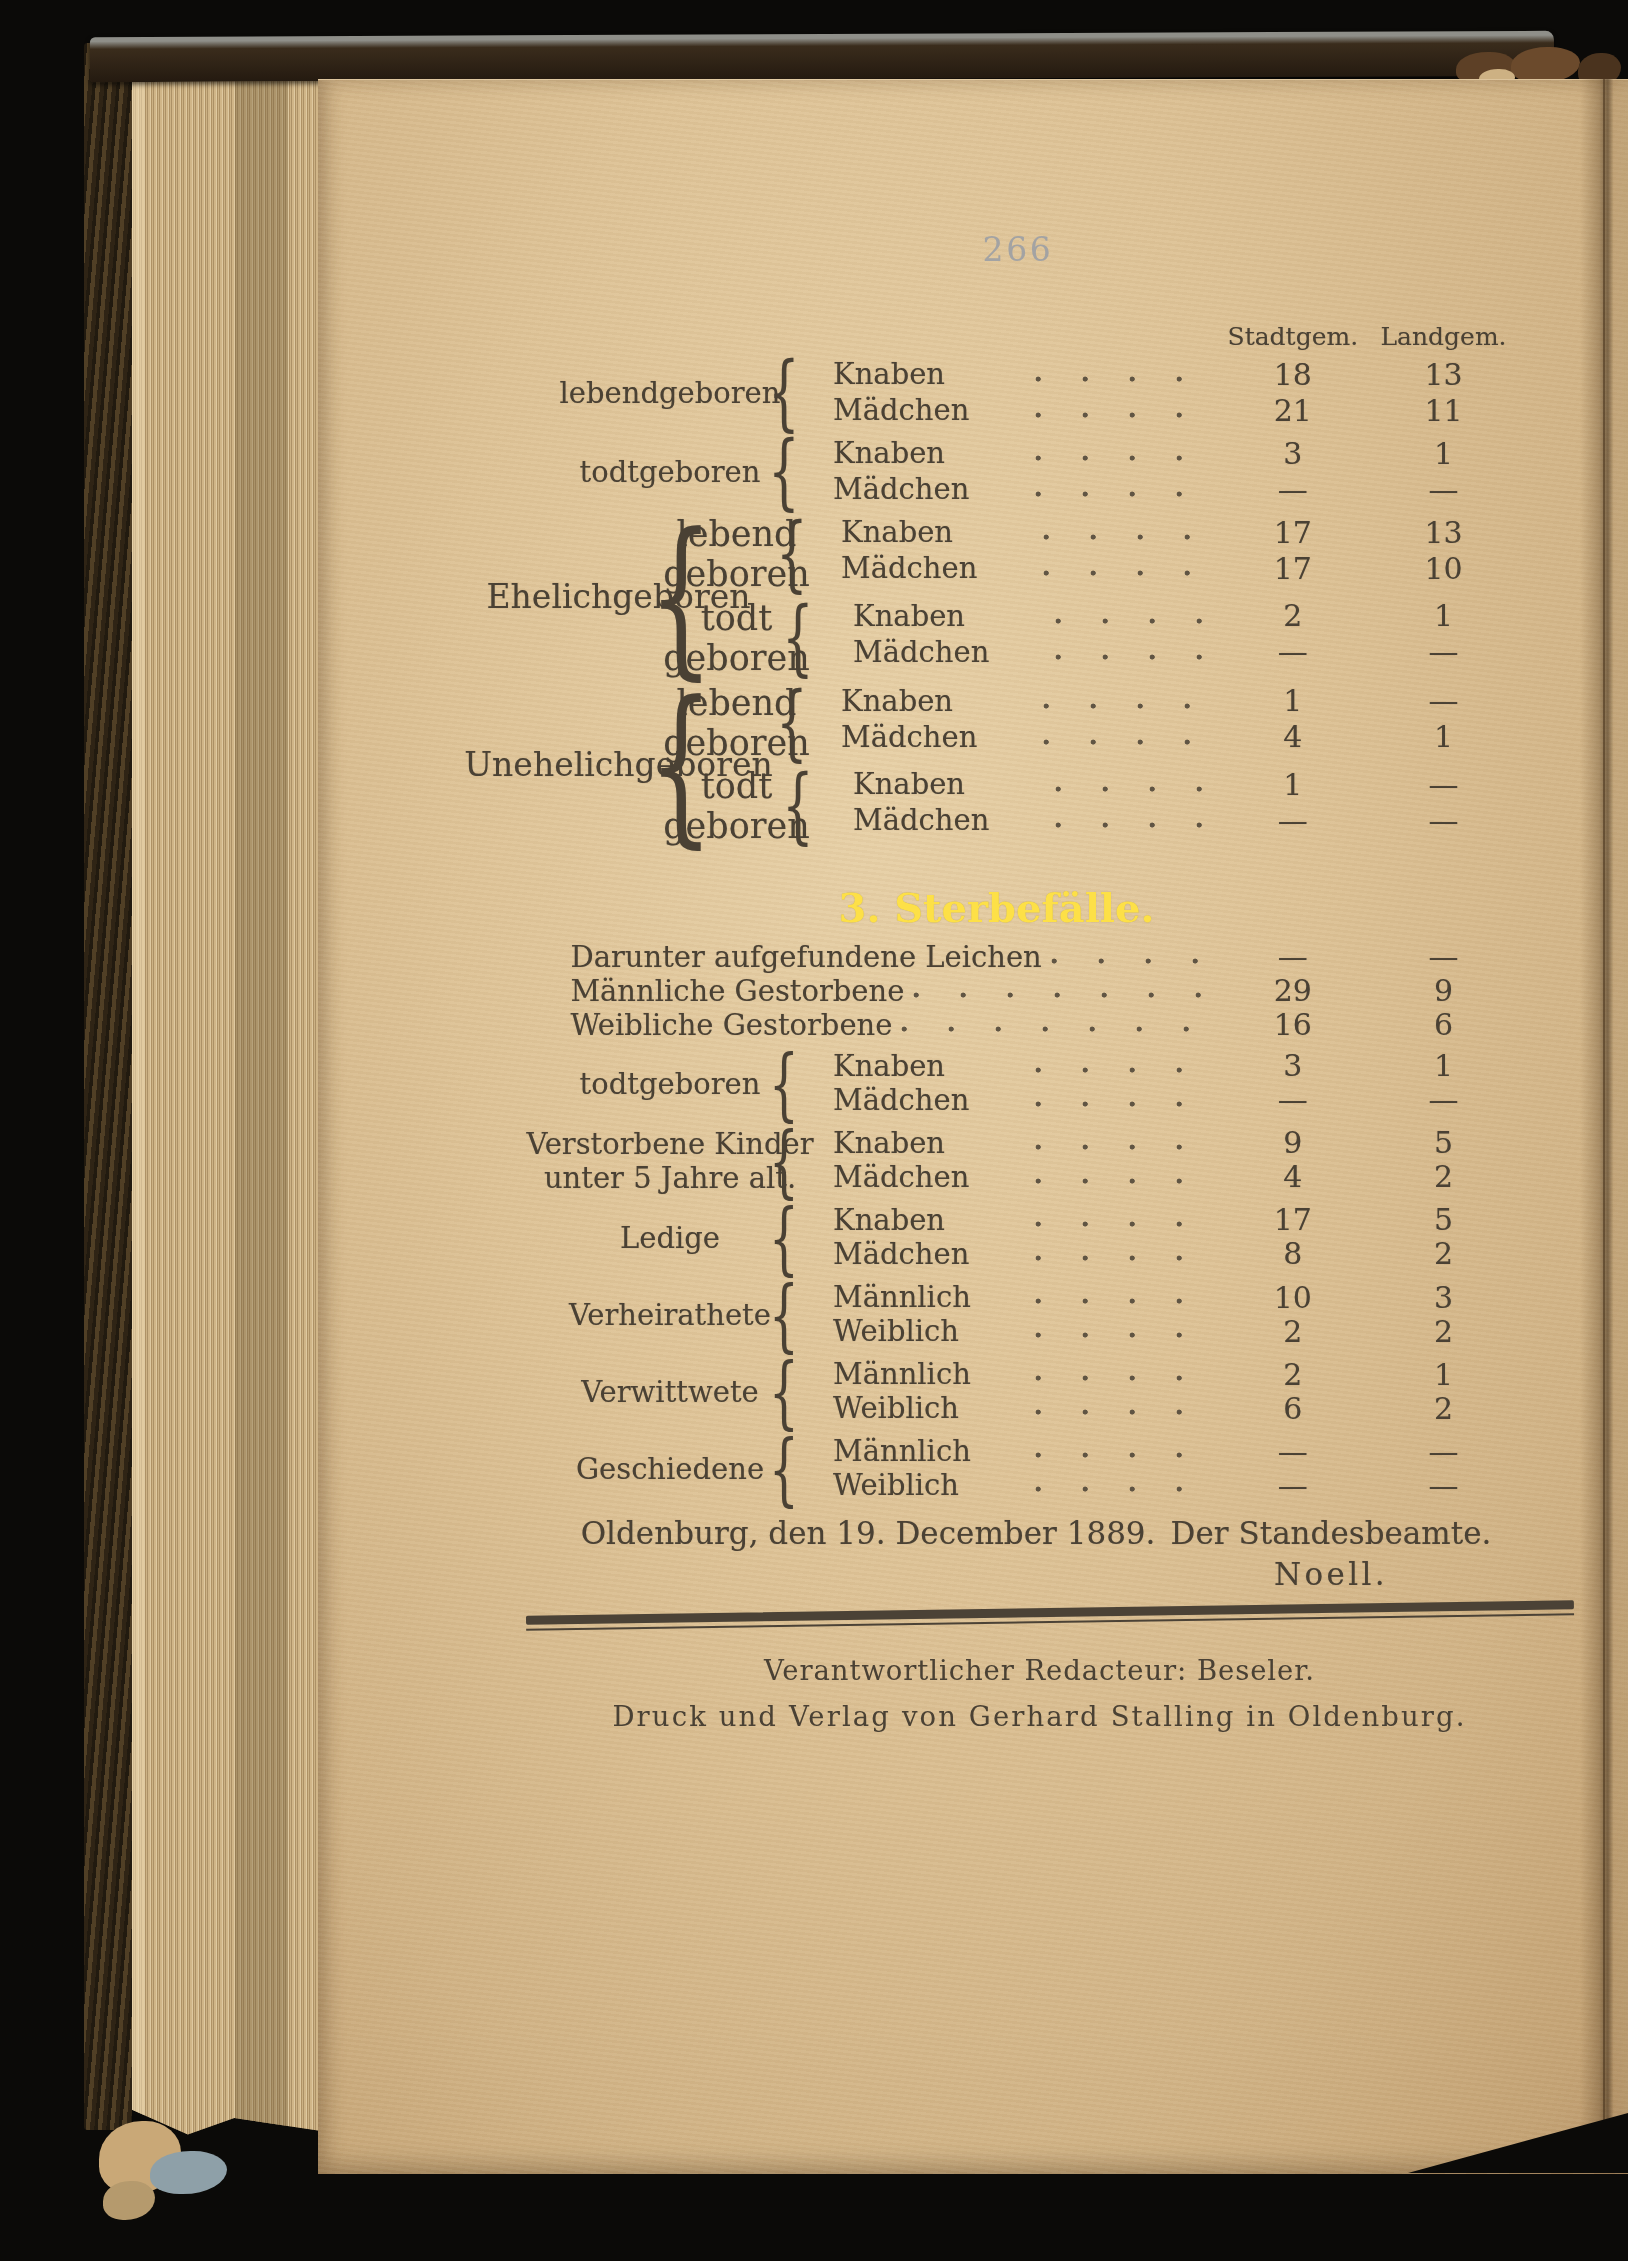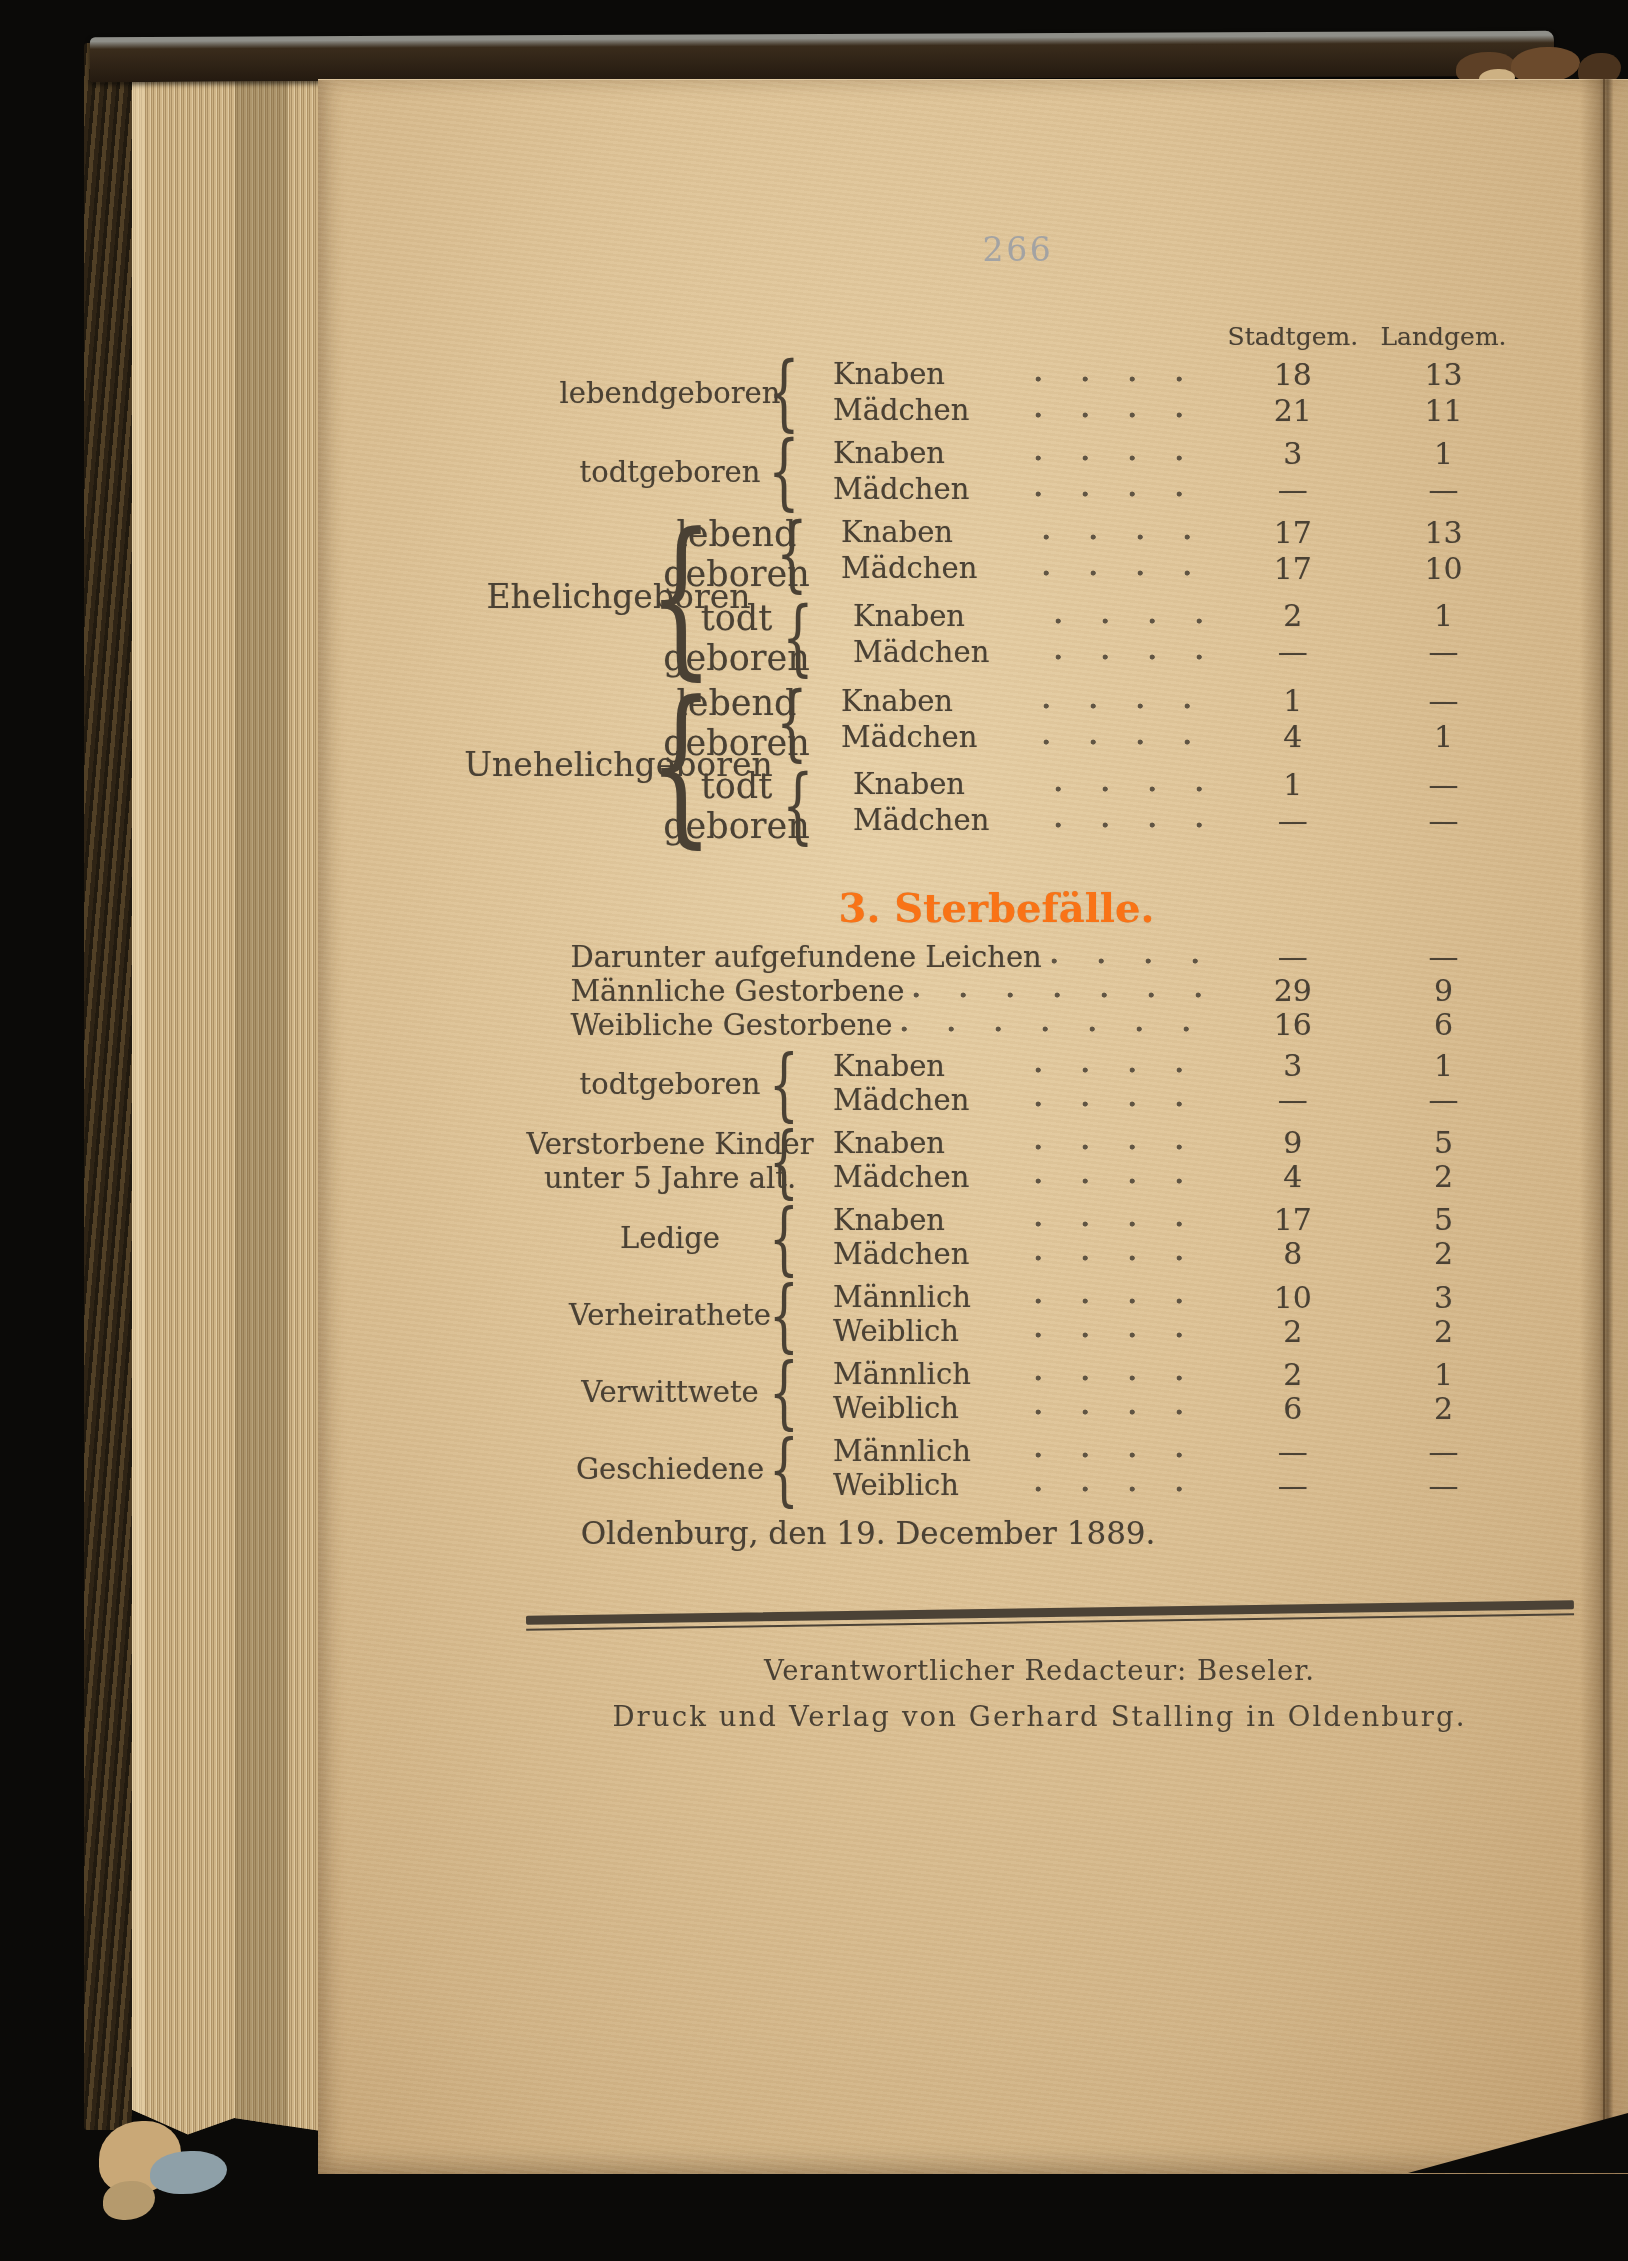--- a/index.html
+++ b/index.html
@@ -79,21 +79,21 @@
     flex:1;align-self:flex-end;height:10.3px;margin:0 8.6px 7.7px 6.9px;
     background-image:radial-gradient(circle at 5.2px 5.2px,rgba(74,65,52,0.85) 2.2px,rgba(74,65,52,0) 2.9px);
     background-size:47px 10.3px;background-repeat:repeat-x;
   }
   .v{width:137px;text-align:center;font-size:30px;white-space:nowrap;}
   .v2{margin-left:13.7px;}
   .brace{width:22px;display:flex;align-items:center;justify-content:center;color:#4a4134;transform:scaleX(0.6);line-height:0.9;}
   .b2{font-size:82px;}
   .t2 .b2{font-size:78px;}
   .b4{font-size:170px;}
-  .heading{margin:38px 86px 8.6px 0;text-align:center;font-size:40px;font-weight:bold;color:#f97316;}
+  .heading{margin:38px 86px 8.6px 0;text-align:center;font-size:40px;font-weight:bold;color:#fde047;}
   .signoff{display:flex;margin-top:8.6px;font-size:31px;line-height:41px;}
   .so-left{padding-left:13.7px;white-space:nowrap;}
   .so-right{margin-left:auto;margin-right:20.6px;text-align:center;white-space:nowrap;}
   .so-sig{letter-spacing:3.4px;}
   .rule{position:absolute;left:526px;top:1608px;width:1048px;transform:rotate(-0.85deg);}
   .rule-thick{height:8.6px;background:#4b4236;border-radius:1.7px;}
   .rule-thin{height:1.7px;background:#4b4236;margin-top:4.3px;}
   .footer{position:absolute;left:567px;top:1654px;width:945px;text-align:center;color:#4a4134;}
   .f1{font-size:27.5px;letter-spacing:0.9px;}
   .f2{font-size:27.5px;letter-spacing:2.1px;margin-top:13.7px;}
@@ -408,20 +408,24 @@
           <span class="leader"></span>
           <span class="v">—</span>
           <span class="v v2">—</span>
         </div>
       </div>
     </div>
   </div>
 
   <div class="signoff">
     <div class="so-left">Oldenburg, den 19. December 1889.</div>
+    <div class="so-right">
+      <div>Der Standesbeamte.</div>
+      <div class="so-sig">Noell.</div>
+    </div>
   </div>
 </div>
 
 <div class="rule">
   <div class="rule-thick"></div>
   <div class="rule-thin"></div>
 </div>
 
 <div class="footer">
   <div class="f1">Verantwortlicher Redacteur: Beseler.</div>

